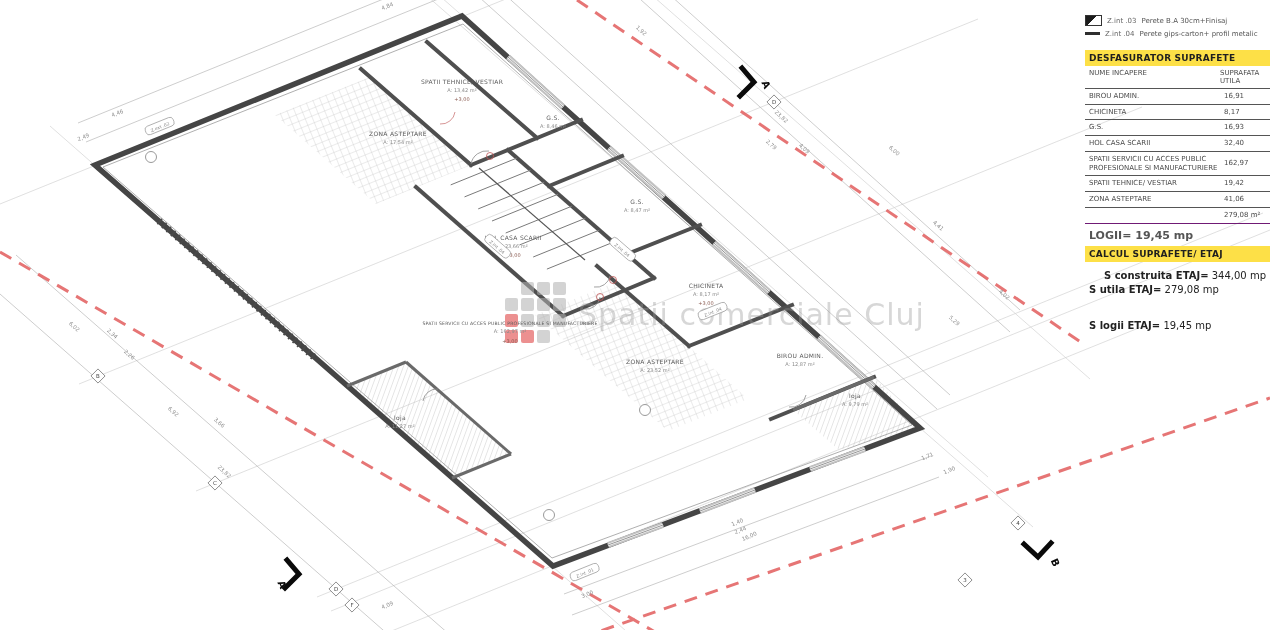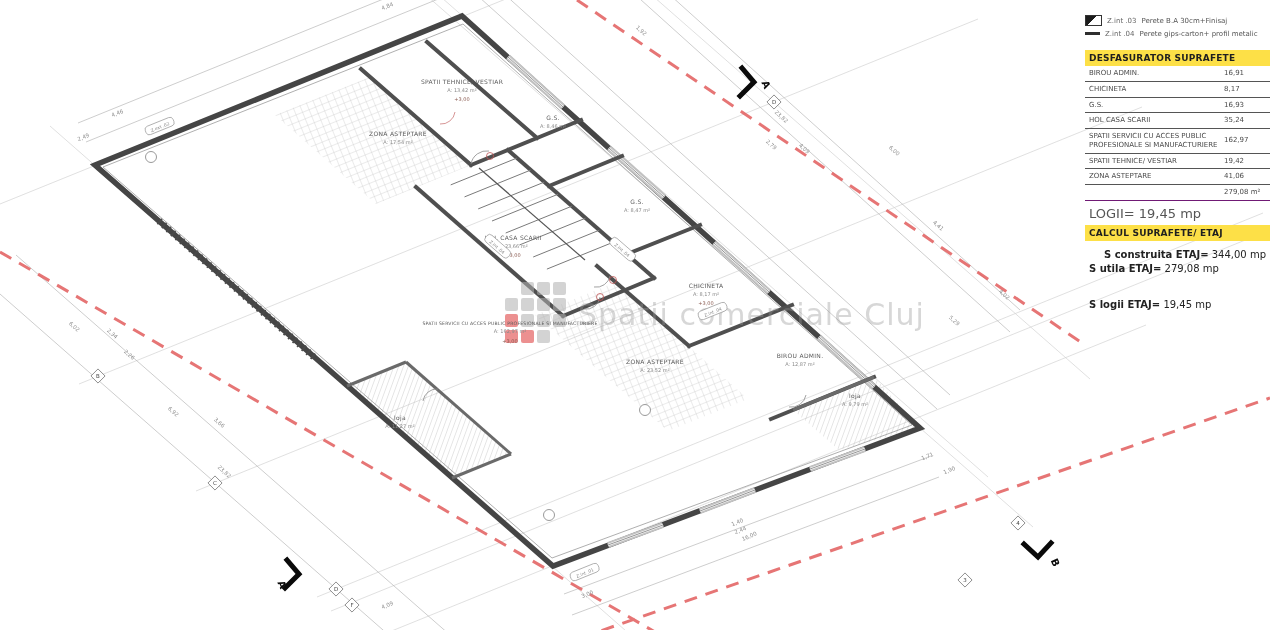--- a/index.html
+++ b/index.html
@@ -28,21 +28,21 @@
   .ll{color:#555;}
   .tbl-title,.calc-title{background:#fde047;font-weight:bold;font-size:9px;color:#1f1f1f;padding:3px 4px;letter-spacing:.2px;white-space:nowrap;overflow:hidden;}
   .tbl-title{margin-top:10px;}
   .thead{display:flex;font-size:7px;color:#4a4a4a;padding:3px 4px 2px 4px;border-bottom:1px solid #555;line-height:1.2;}
   .thead .cname{flex:1;}
   .thead .cnum{width:46px;}
   .trow{display:flex;font-size:7px;color:#4a4a4a;padding:3px 4px;border-bottom:1px solid #555;line-height:1.25;align-items:center;}
   .trow .rname{flex:1;padding-right:3px;}
   .trow .rnum{width:42px;}
   .trow.total{border-bottom:1px solid #701a75;}
-  .logii{font-size:13px;color:#555;padding:5px 4px 0 4px;}
+  .logii{font-size:11px;color:#555;padding:5px 4px 0 4px;font-weight:bold;}
   .calc-title{margin-top:4px;}
   .calc-row{font-size:10px;color:#222;padding:0 4px;line-height:14px;white-space:nowrap;}
   .calc-row.first{margin-top:7px;text-align:right;}
   .calc-row.gap{margin-top:22px;}
   .calc-row b{font-weight:bold;}
 </style>
 </head>
 <body>
 
 <div class="canvas">
@@ -377,35 +377,39 @@
       <span class="ll">Perete B.A 30cm+Finisaj</span>
     </div>
     <div class="legend-row">
       <span class="li-line"></span>
       <span class="lc">Z.int .04</span>
       <span class="ll">Perete gips-carton+ profil metalic</span>
     </div>
   </div>
 
   <div class="tbl-title">DESFASURATOR SUPRAFETE</div>
+  <div class="thead">
+    <span class="cname">NUME INCAPERE</span>
+    <span class="cnum">SUPRAFATA UTILA</span>
+  </div>
   <div class="trow">
     <span class="rname">BIROU ADMIN.</span>
     <span class="rnum">16,91</span>
   </div>
   <div class="trow">
     <span class="rname">CHICINETA</span>
     <span class="rnum">8,17</span>
   </div>
   <div class="trow">
     <span class="rname">G.S.</span>
     <span class="rnum">16,93</span>
   </div>
   <div class="trow">
     <span class="rname">HOL CASA SCARII</span>
-    <span class="rnum">35,24</span>
+    <span class="rnum">32,40</span>
   </div>
   <div class="trow">
     <span class="rname">SPATII SERVICII CU ACCES PUBLIC PROFESIONALE SI MANUFACTURIERE</span>
     <span class="rnum">162,97</span>
   </div>
   <div class="trow">
     <span class="rname">SPATII TEHNICE/ VESTIAR</span>
     <span class="rnum">19,42</span>
   </div>
   <div class="trow">

